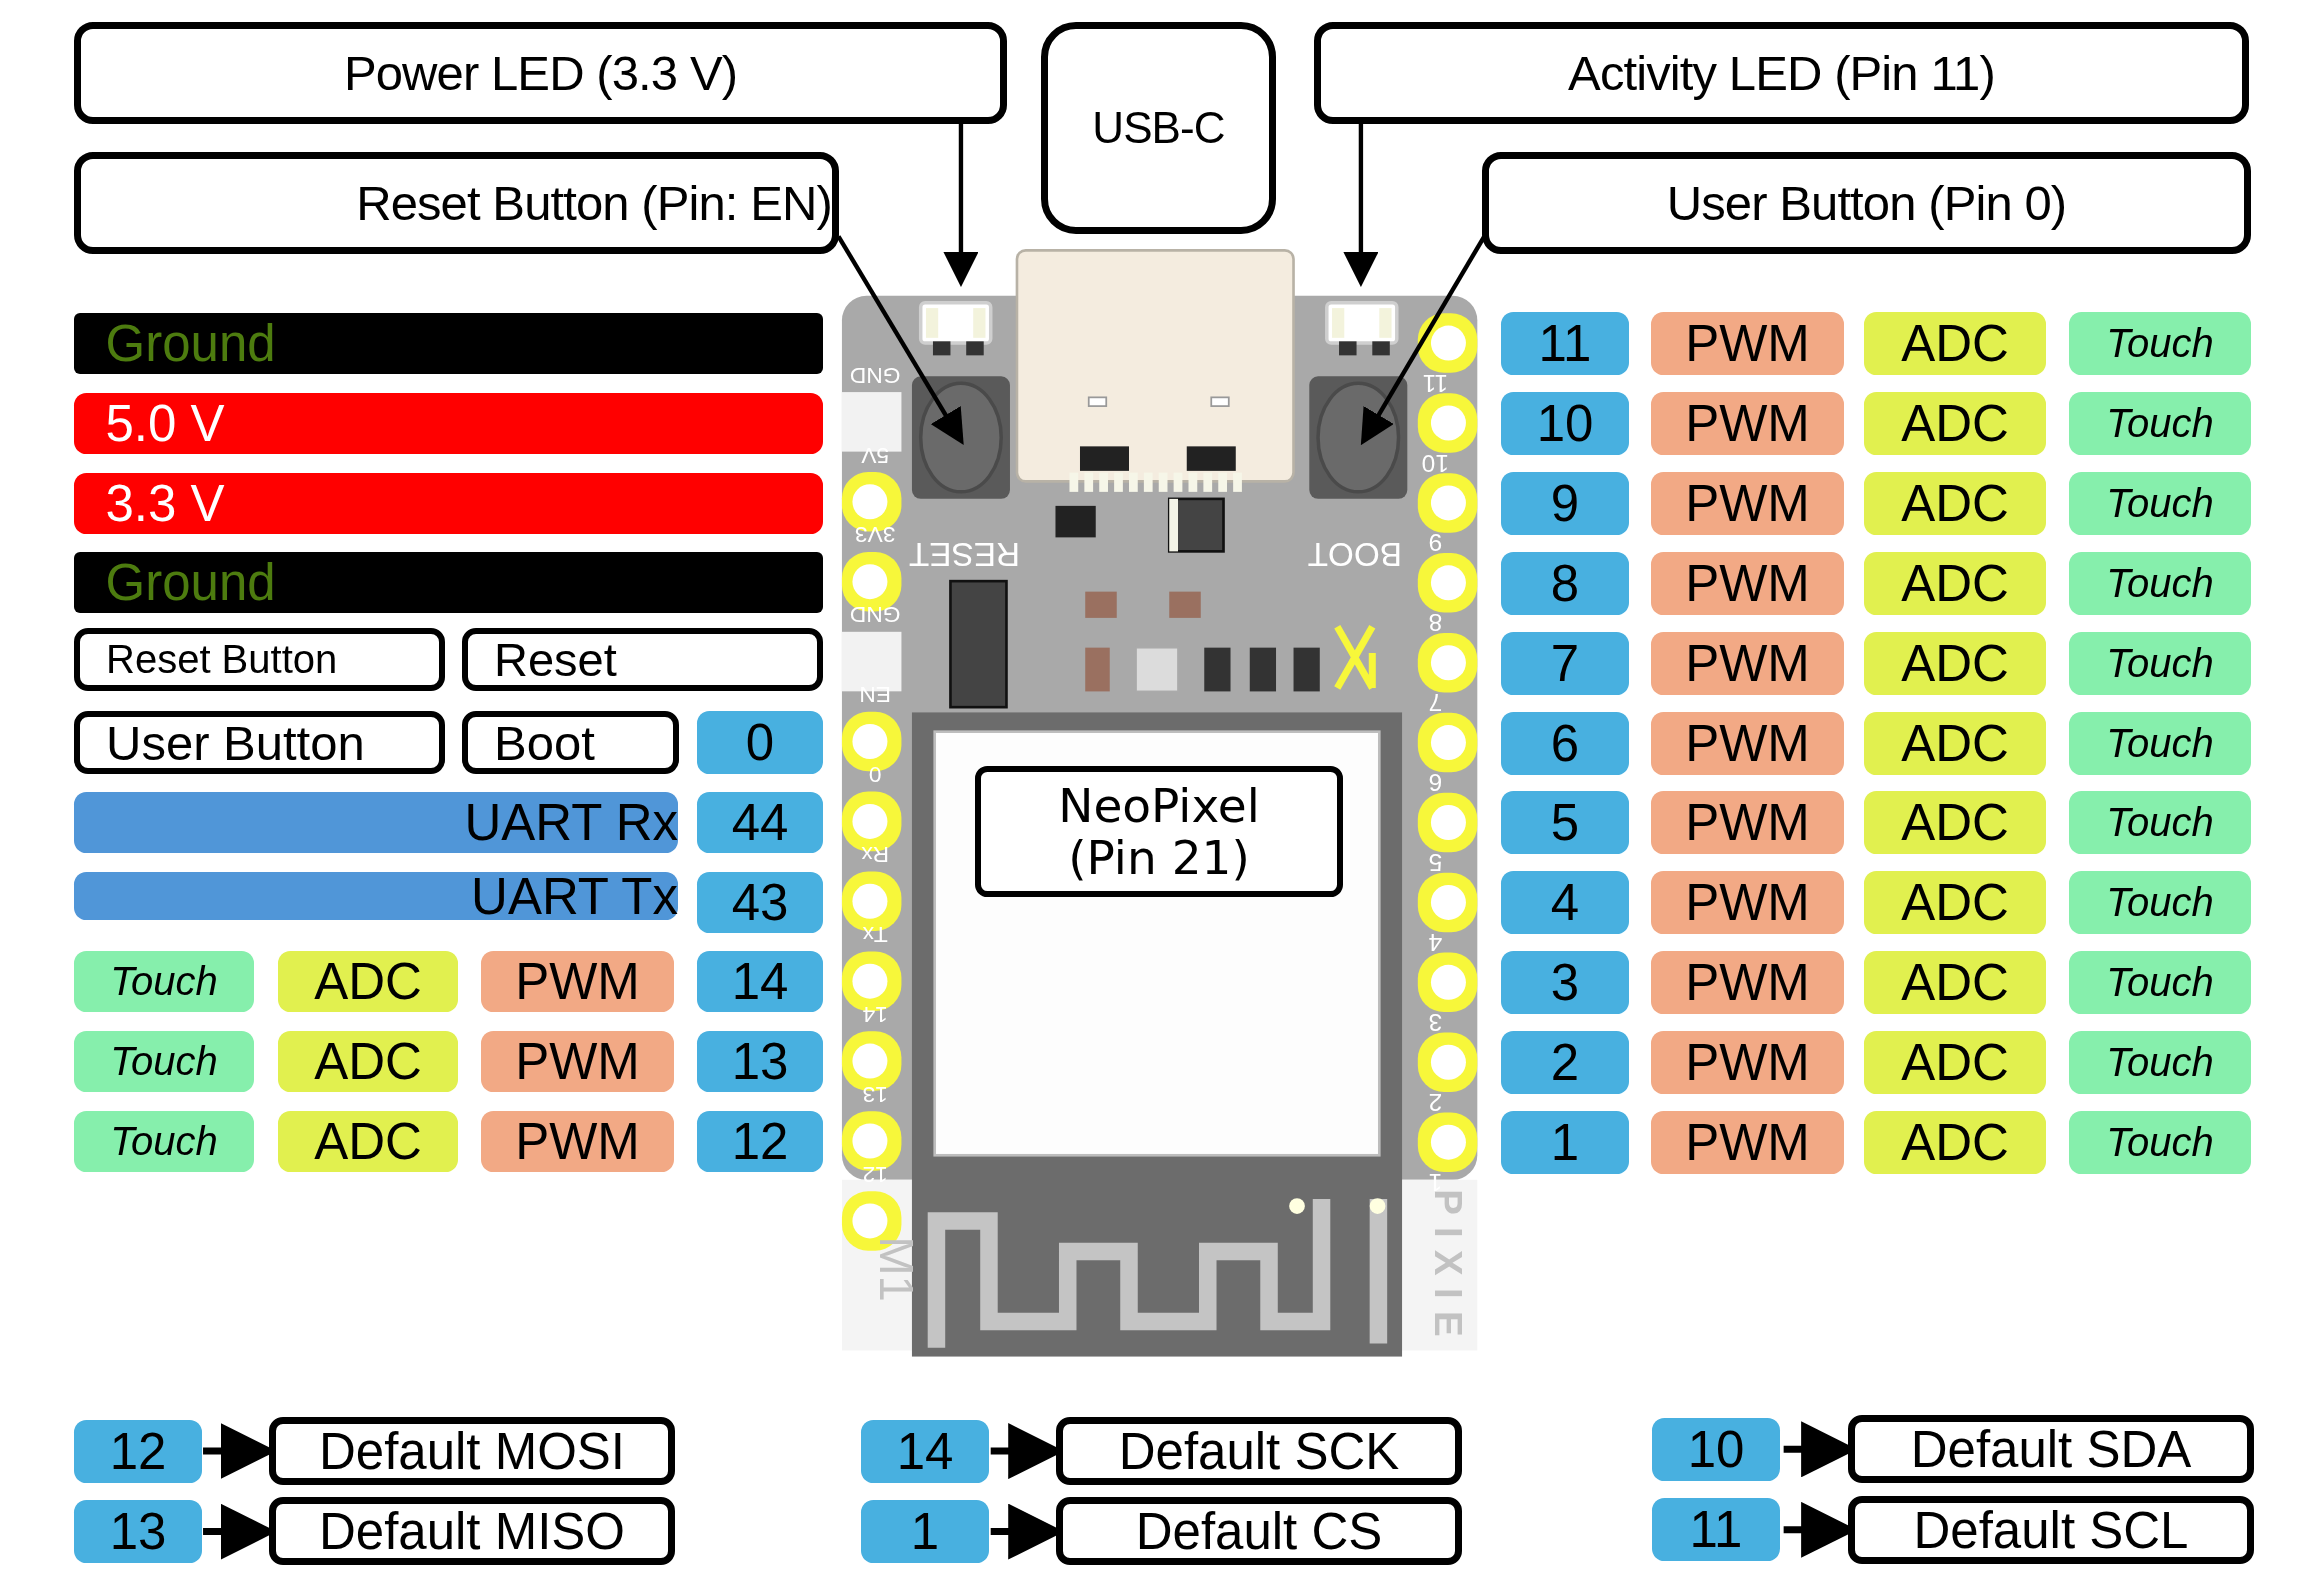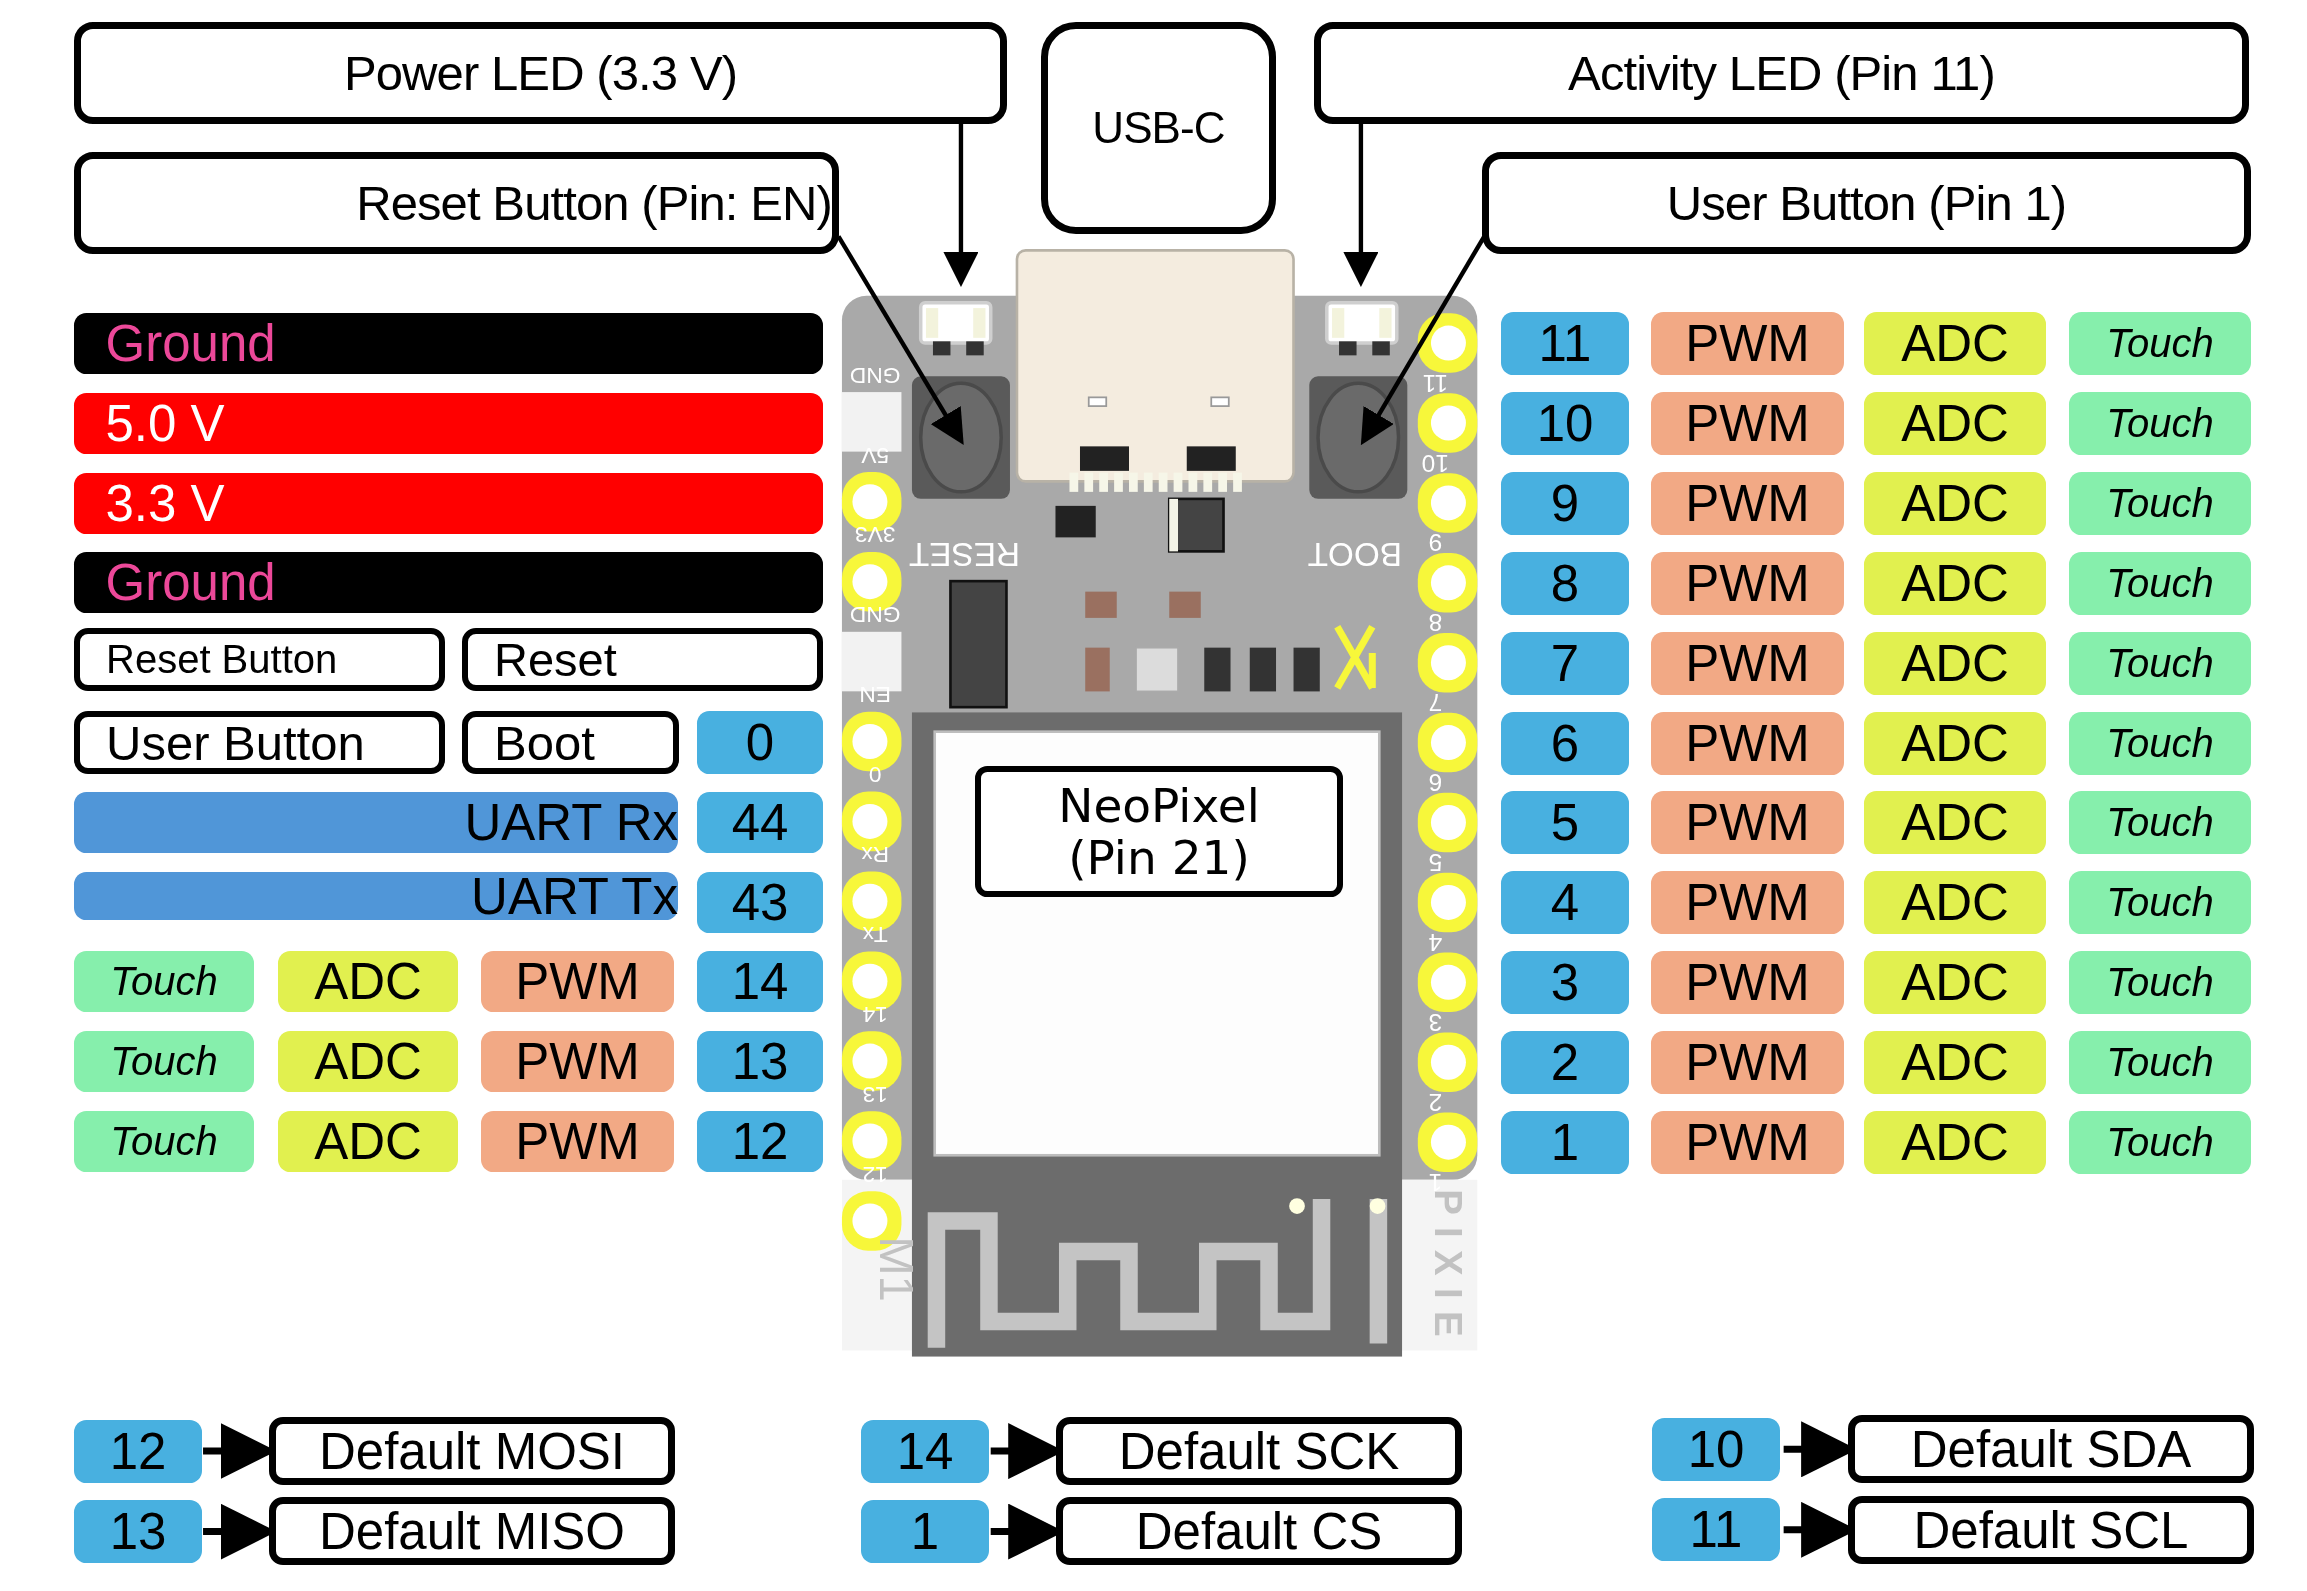--- a/index.html
+++ b/index.html
@@ -14,21 +14,21 @@
   .bar.center { justify-content:flex-end;padding-left:21px; }
   .outline { border:6.1px solid #000; border-radius:14px; background:#fff;
              display:flex; align-items:center; font-size:46px; padding-left:26px; }
   .tag { border-radius:12.3px; display:flex; align-items:center; justify-content:center; font-size:51px; }
   .tag.touch { font-size:40px; }
   .pin { background:#48B0E0; }
   .pwm { background:#F2A985; }
   .adc { background:#E1F04F; }
   .touch { background:#86efac;font-style:italic; }
   .uart { background:#5096D8; }
-  .gnd { background:#000; color:#ec4899; }
+  .gnd { background:#000; color:#4d7c0f;border-radius:6px; }
   .pwr { background:#FF0000; color:#fff; }
   .legend-box { border:7px solid #000; border-radius:14px; background:#fff;
                 display:flex; align-items:center; justify-content:center; font-size:51px; }
   svg { position:absolute; left:0; top:0; }
 </style>
 </head>
 <body>
 
 <svg width="2307" height="1592" viewBox="0 0 2636 1819">
   <defs>
@@ -216,21 +216,21 @@
 <div class="abs callout" style="left:74px;top:152px;width:765px;height:102px;justify-content:flex-end;">
   <span>Reset Button (Pin: EN)</span>
 </div>
 <div class="abs callout" style="left:1041px;top:22px;width:235px;height:212px;border-radius:35px;font-size:44px;">
   <span>USB-C</span>
 </div>
 <div class="abs callout" style="left:1314px;top:22px;width:935px;height:102px;">
   <span>Activity LED (Pin 11)</span>
 </div>
 <div class="abs callout" style="left:1482px;top:152px;width:769px;height:102px;">
-  <span>User Button (Pin 1)</span>
+  <span>User Button (Pin 0)</span>
 </div>
 <div class="abs callout" style="left:975px;top:754px;width:368px;height:131px;border-width:6.1px;border-radius:12.3px;flex-direction:column;font-size:47px;line-height:1.1;font-family:'DejaVu Sans',sans-serif;letter-spacing:0;margin-top:12px;">
   <span>NeoPixel</span>
   <span>(Pin 21)</span>
 </div>
 
 <div class="abs bar left gnd" style="left:74px;top:313px;width:749px;height:61px;">
   <span>Ground</span>
 </div>
 <div class="abs bar left pwr" style="left:74px;top:393px;width:749px;height:61px;">

